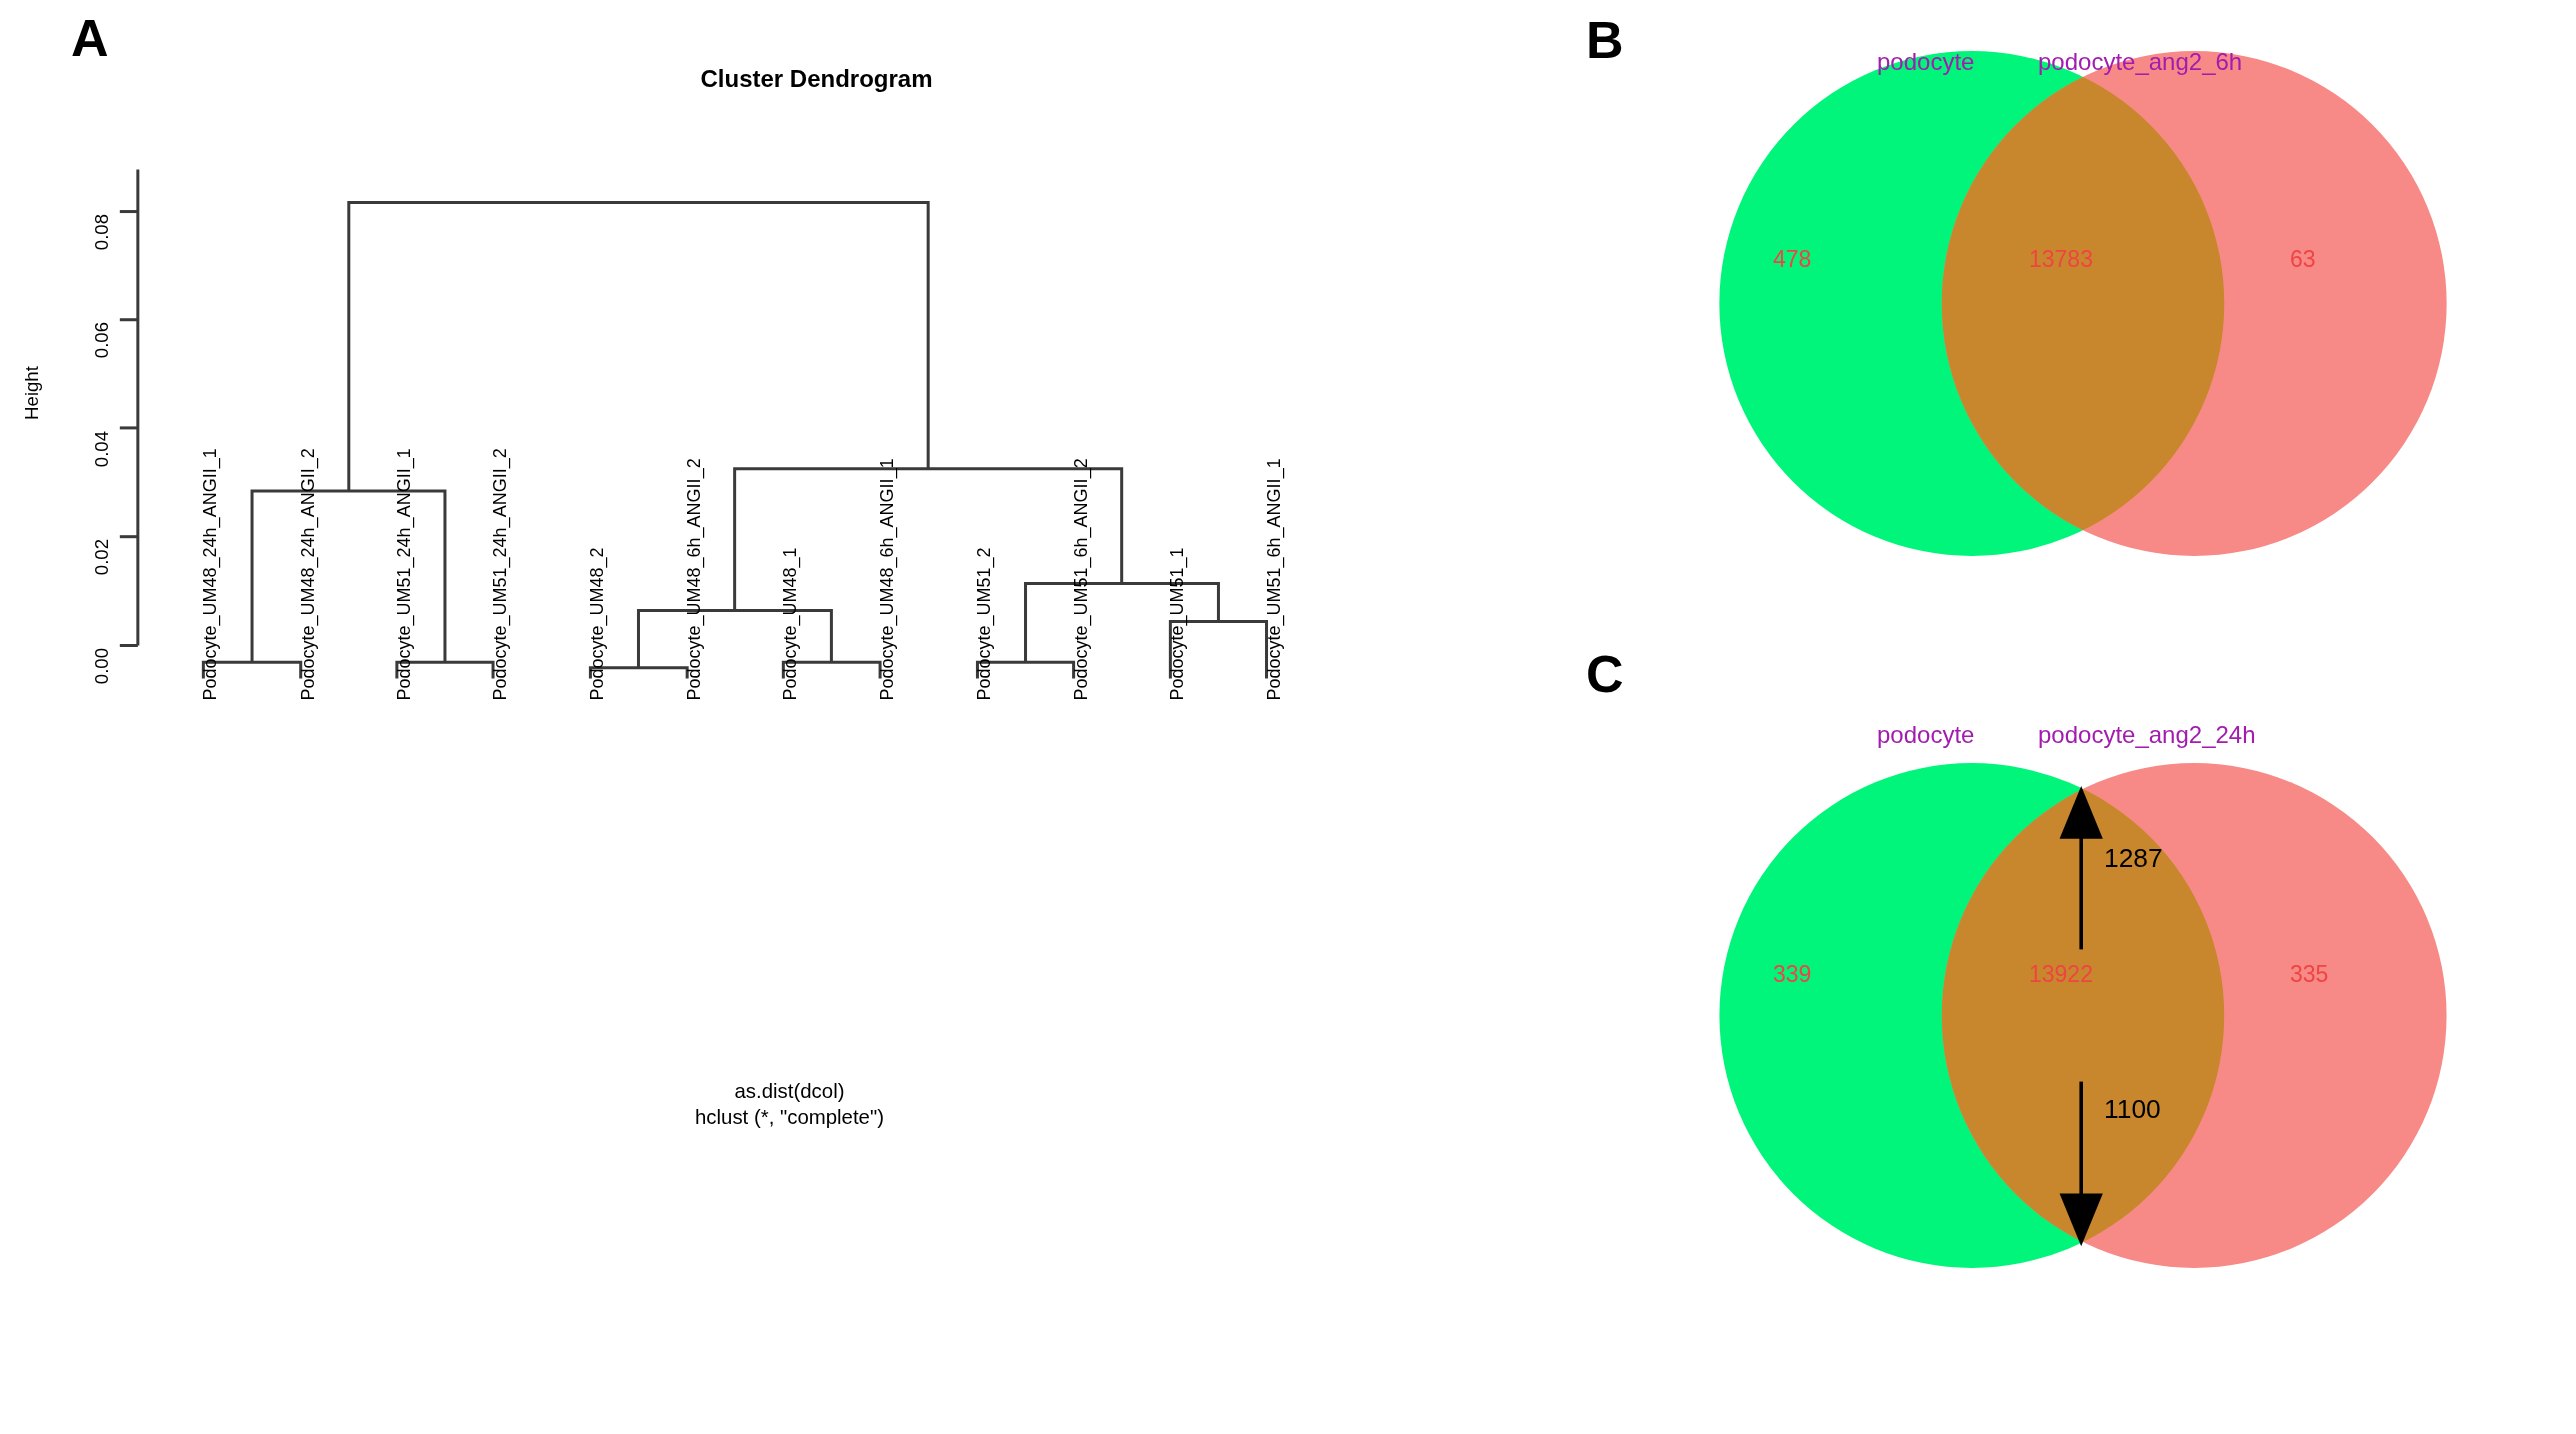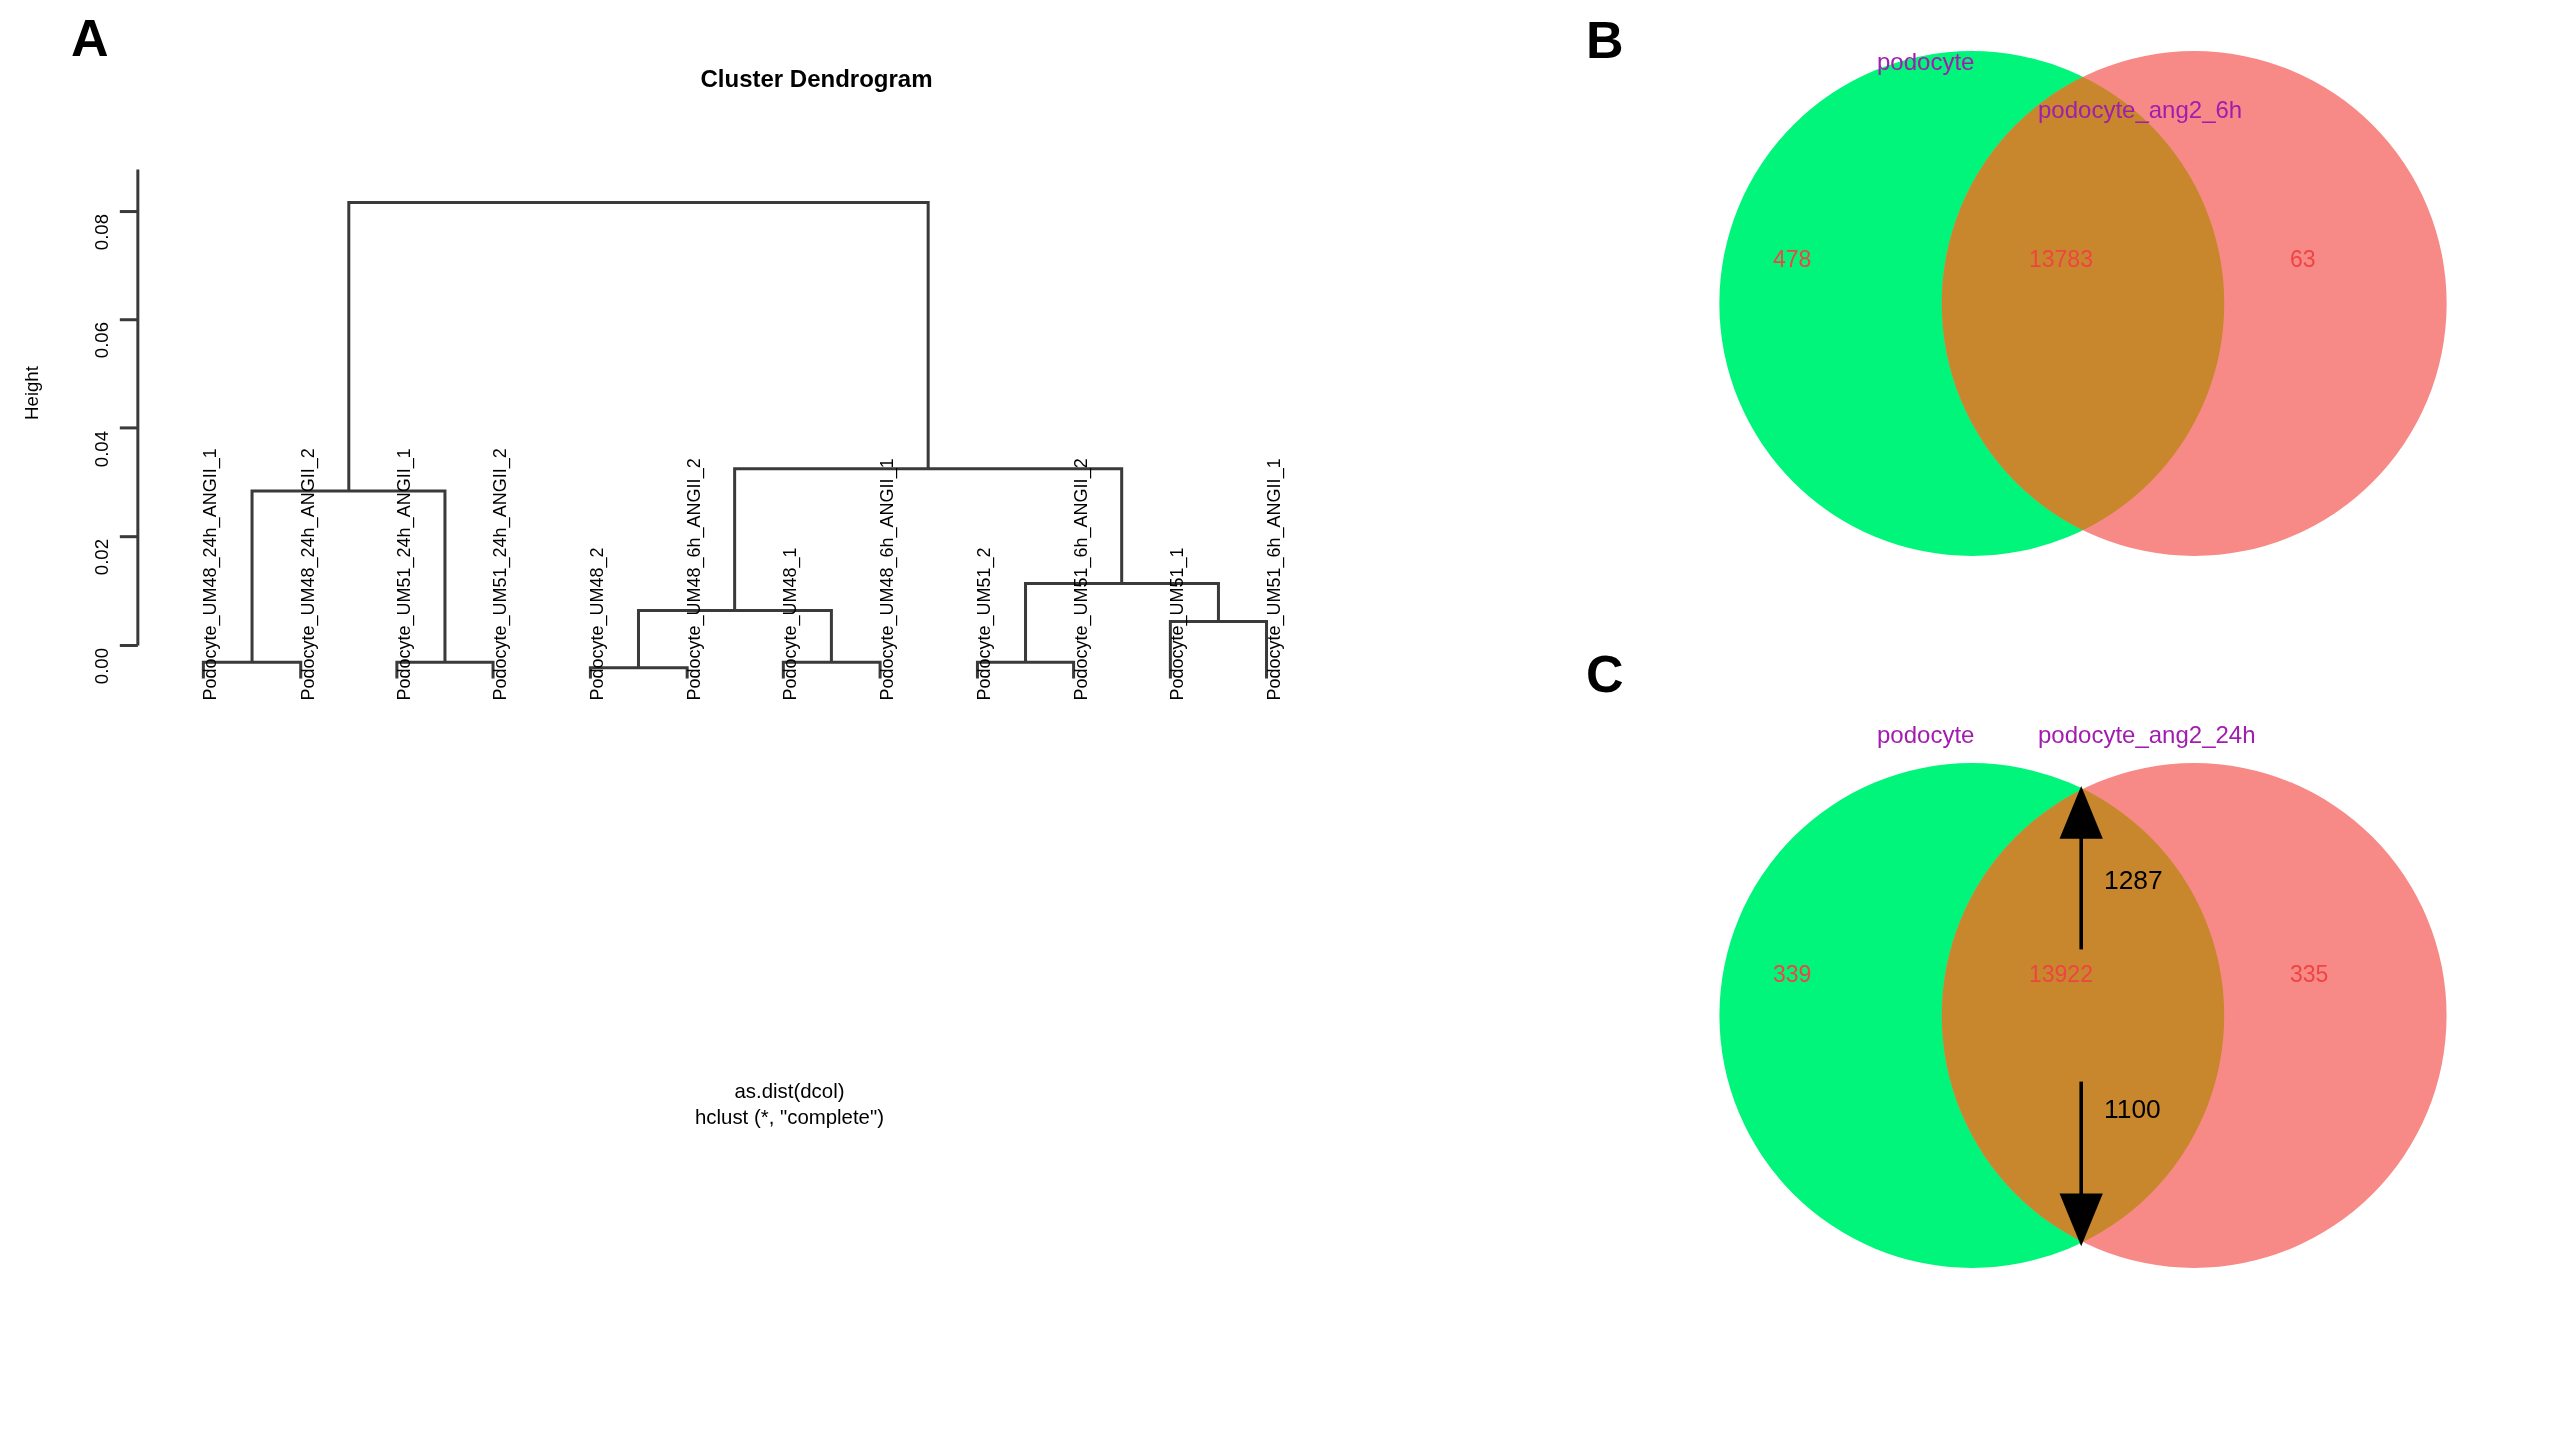--- a/index.html
+++ b/index.html
@@ -203,21 +203,21 @@
         </clipPath>
     </defs>
     <circle cx="580" cy="465" r="420" fill="#00F57A"></circle>
     <circle cx="950" cy="465" r="420" fill="#F78A86"></circle>
     <g clip-path="url(#clip-b-left)">
       <circle cx="950" cy="465" r="420" fill="#C8872C"></circle>
     </g>
   </svg>
 
   <div class="venn-settext" style="left:254px; top:24px;">podocyte</div>
-  <div class="venn-settext" style="left:415px; top:24px;margin-top:48px;">podocyte_ang2_6h</div>
+  <div class="venn-settext" style="left:415px; top:24px;">podocyte_ang2_6h</div>
 
   <div class="venn-count" style="left:150px; top:222px; width:108px;">478</div>
   <div class="venn-count" style="left:406px; top:222px; width:108px;">13783</div>
   <div class="venn-count" style="left:667px; top:222px; width:108px;">63</div>
 </div>
 
 <div id="panel-c-letter" class="panel-letter">C</div>
 
 <div id="venn-c" class="venn-panel">
   <svg class="venn-svg" width="920" height="637" viewBox="0 0 1530 1060">
@@ -249,16 +249,16 @@
     </g>
   </svg>
 
   <div class="venn-settext" style="left:254px; top:24px;">podocyte</div>
   <div class="venn-settext" style="left:415px; top:24px;">podocyte_ang2_24h</div>
 
   <div class="venn-count" style="left:150px; top:264px; width:108px;">339</div>
   <div class="venn-count" style="left:406px; top:264px; width:108px;">13922</div>
   <div class="venn-count" style="left:667px; top:264px; width:108px;">335</div>
 
-  <div class="arrow-count" style="left:481px; top:168px;">1287</div>
+  <div class="arrow-count" style="left:481px; top:146px;">1287</div>
   <div class="arrow-count" style="left:481px; top:397px;">1100</div>
 </div>
 
 
 </body></html>

